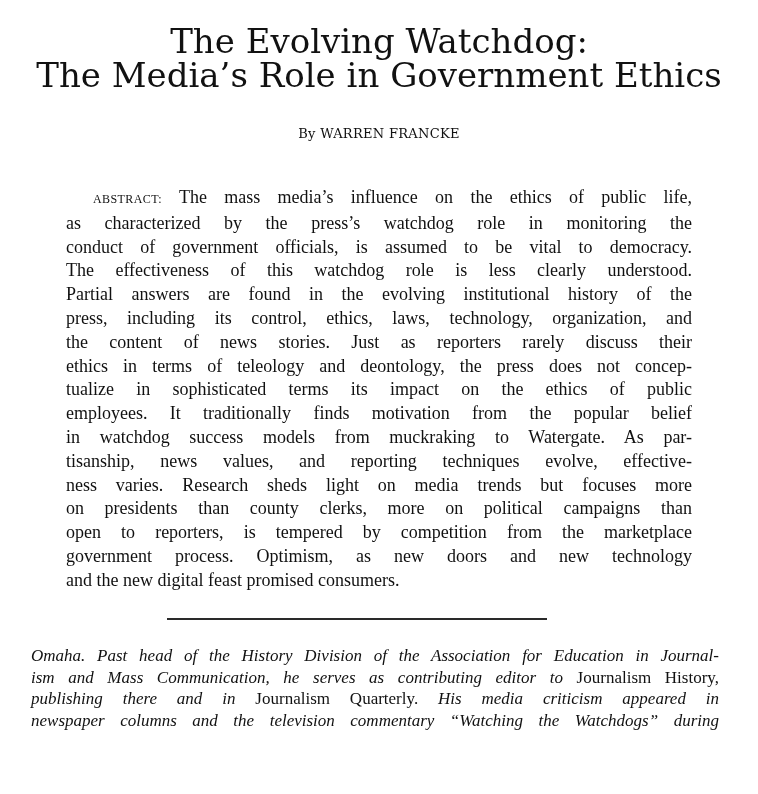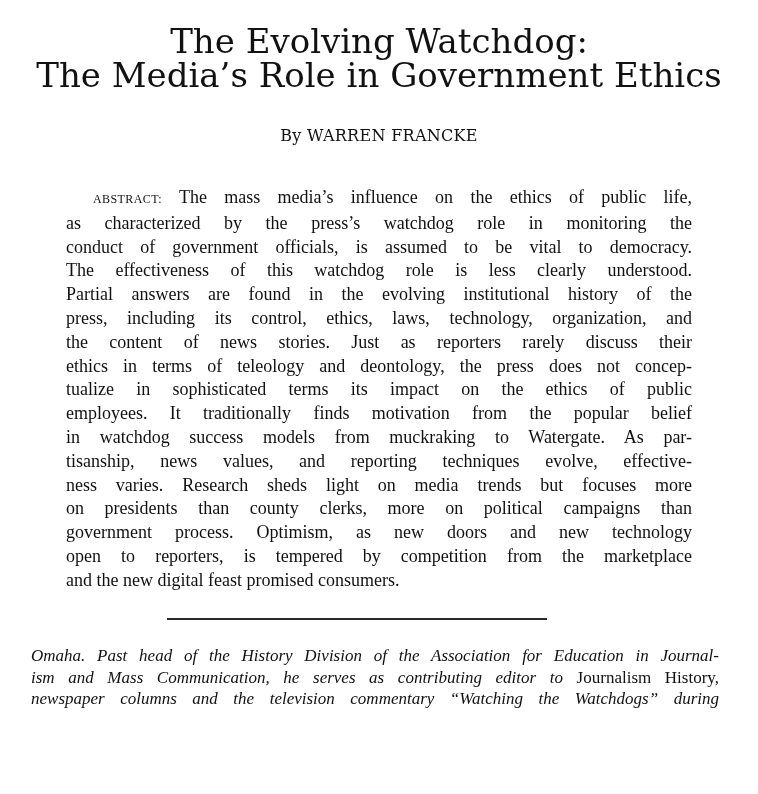--- a/index.html
+++ b/index.html
@@ -35,21 +35,21 @@
   .title-line { display: block; }
 
   
   .byline {
     position: absolute;
     top: 126px;
     left: 0;
     width: 758px;
     text-align: center;
     font-family: "DejaVu Serif", serif;
-    font-size: 16px;
+    font-size: 13px;
     letter-spacing: 0.3px;
     color: var(--ink);
   }
 
   
   .abstract {
     position: absolute;
     top: 186px;
     left: 66px;
     width: 626px;
@@ -117,26 +117,27 @@
       <div class="jline">Partial answers are found in the evolving institutional history of the</div>
       <div class="jline">press, including its control, ethics, laws, technology, organization, and</div>
       <div class="jline">the content of news stories. Just as reporters rarely discuss their</div>
       <div class="jline">ethics in terms of teleology and deontology, the press does not concep-</div>
       <div class="jline">tualize in sophisticated terms its impact on the ethics of public</div>
       <div class="jline">employees. It traditionally finds motivation from the popular belief</div>
       <div class="jline">in watchdog success models from muckraking to Watergate. As par-</div>
       <div class="jline">tisanship, news values, and reporting techniques evolve, effective-</div>
       <div class="jline">ness varies. Research sheds light on media trends but focuses more</div>
       <div class="jline">on presidents than county clerks, more on political campaigns than</div>
+      <div class="jline">open to reporters, is tempered by competition from the marketplace</div>
       <div class="jline">government process. Optimism, as new doors and new technology</div>
-      <div class="jline">open to reporters, is tempered by competition from the marketplace</div>
       <div class="jline final">and the new digital feast promised consumers.</div>
     </div>
 
   <div class="divider"></div>
 
   <div class="bio" id="bio-lines">
       <div class="jline bio-line"><span class="italic">Omaha. Past head of the History Division of the Association for Education in Journal-</span></div>
       <div class="jline bio-line"><span class="italic">ism and Mass Communication, he serves as contributing editor to </span><span class="roman">Journalism History,</span></div>
+      <div class="jline bio-line"><span class="italic">publishing there and in </span><span class="roman">Journalism Quarterly.</span><span class="italic"> His media criticism appeared in</span></div>
       <div class="jline bio-line"><span class="italic">newspaper columns and the television commentary “Watching the Watchdogs” during</span></div>
     </div>
 
 </div>
 
 </body></html>

